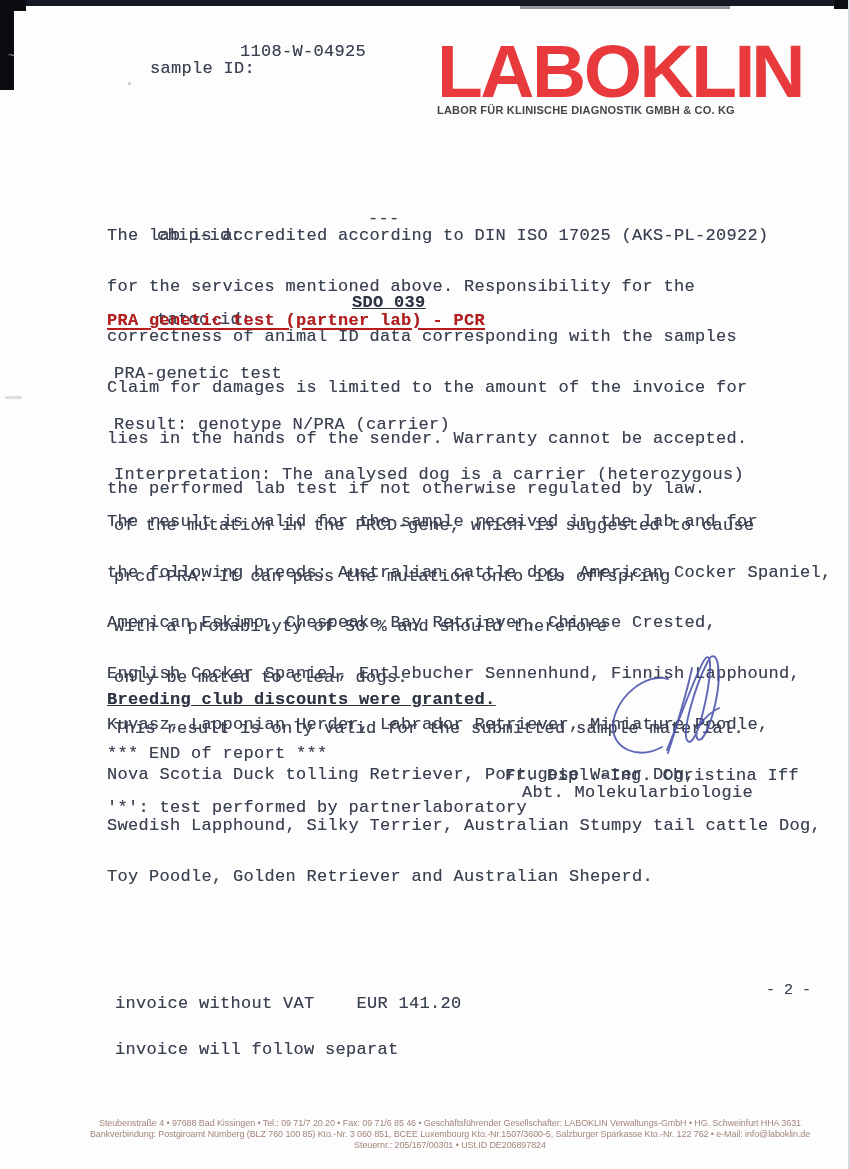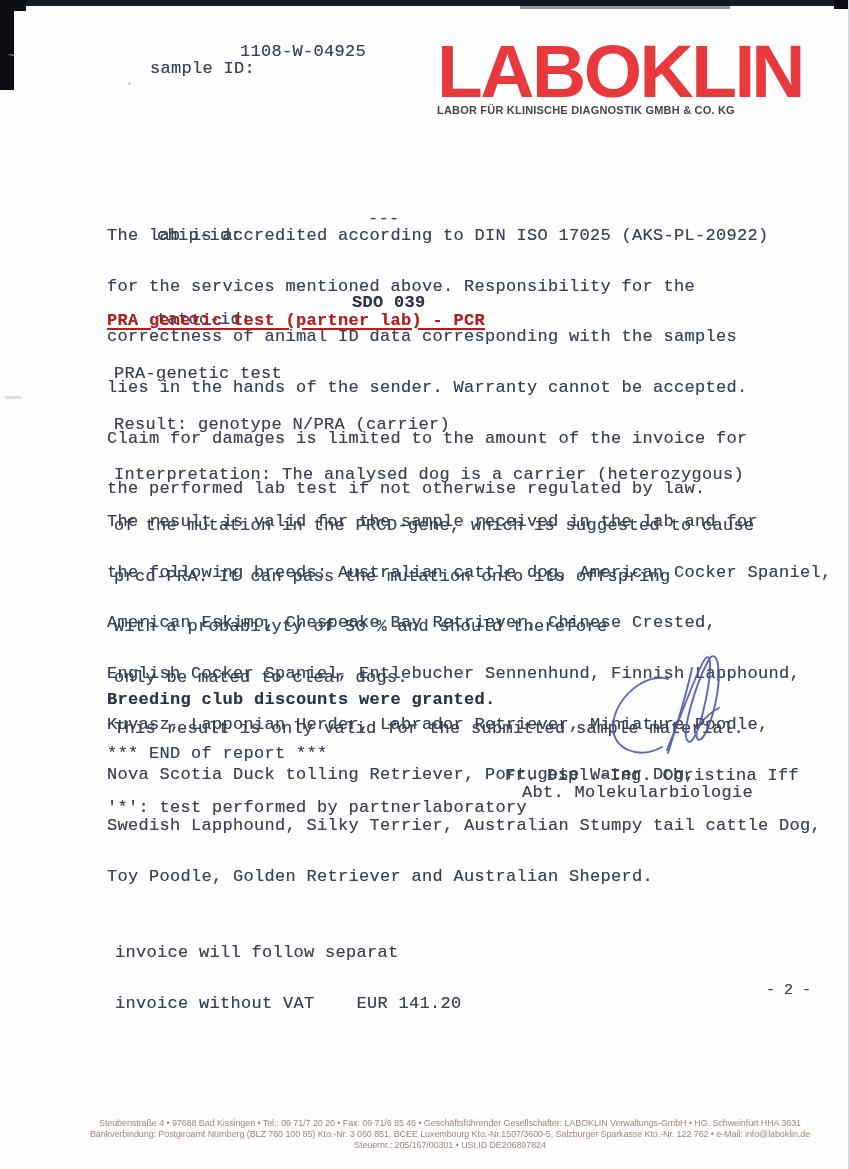--- a/index.html
+++ b/index.html
@@ -19,21 +19,21 @@
   .speck-dot{position:absolute;left:128px;top:82px;width:3px;height:3px;background:#c9c9d2;border-radius:50%;}
   .edge-right{position:absolute;right:0;top:0;width:2px;height:1169px;background:#d8d8dc;}
 
   
   .mono{
     position:absolute;color:#3a4150;font-size:17px;line-height:16.9px;
     letter-spacing:.3px;white-space:pre;
     text-shadow:0 0 .6px rgba(58,65,80,.55);
   }
   .mono .line,.mono.line{white-space:pre;}
-  .b{font-weight:bold;color:#2e3442;}
+  .b{font-weight:bold;color:#2e3442;text-decoration:underline;}
   .heading{
     font-weight:bold;color:#b91c1c;
     text-decoration:underline;text-underline-offset:3px;text-decoration-thickness:1.5px;
   }
   .row{position:relative;}
   .abs-val{position:absolute;top:0;}
 
   
   .logo-word{
     position:absolute;left:437px;top:40px;
@@ -89,22 +89,22 @@
   </div>
   <div class="mono row" style="left:115px;top:160px;">
     <span>tatoo-id:</span>
     <span class="abs-val b" style="left:237px;">SDO 039</span>
   </div>
 
   <div class="mono" style="left:107px;top:194px;">
     <div class="line">The lab is accredited according to DIN ISO 17025 (AKS-PL-20922)</div>
     <div class="line">for the services mentioned above. Responsibility for the</div>
     <div class="line">correctness of animal ID data corresponding with the samples</div>
+    <div class="line">Claim for damages is limited to the amount of the invoice for</div>
     <div class="line">lies in the hands of the sender. Warranty cannot be accepted.</div>
-    <div class="line">Claim for damages is limited to the amount of the invoice for</div>
     <div class="line">the performed lab test if not otherwise regulated by law.</div>
   </div>
 
   <div class="mono heading" style="left:107px;top:313px;">PRA genetic test (partner lab) - PCR</div>
   <div class="mono" style="left:114px;top:332px;">
     <div class="line">PRA-genetic test</div>
     <div class="line">Result: genotype N/PRA (carrier)</div>
     <div class="line">Interpretation: The analysed dog is a carrier (heterozygous)</div>
     <div class="line">of the mutation in the PRCD-gene, which is suggested to cause</div>
     <div class="line">prcd-PRA. It can pass the mutation onto its offspring</div>
@@ -135,21 +135,21 @@
   </svg>
 
   <div class="mono" style="left:107px;top:746px;">*** END of report ***</div>
 
   <div class="mono" style="left:505px;top:768px;">Fr. Dipl.-Ing. Christina Iff</div>
   <div class="mono" style="left:522px;top:785px;">Abt. Molekularbiologie</div>
 
   <div class="mono" style="left:107px;top:800px;">'*': test performed by partnerlaboratory</div>
 
   <div class="mono" style="left:115px;top:996px;">invoice without VAT    EUR 141.20</div>
-  <div class="mono" style="left:115px;top:945px;">invoice will follow separat</div>
+  <div class="mono" style="left:115px;top:1042px;">invoice will follow separat</div>
 
   <div class="pagenum">- 2 -</div>
 
   <div class="footer">
     <div>Steubenstraße 4 • 97688 Bad Kissingen • Tel.: 09 71/7 20 20 • Fax: 09 71/6 85 46 • Geschäftsführender Gesellschafter: LABOKLIN Verwaltungs-GmbH • HG. Schweinfurt HHA 3631</div>
     <div>Bankverbindung: Postgiroamt Nürnberg (BLZ 760 100 85) Kto.-Nr. 3 060 851, BCEE Luxembourg Kto.-Nr.1507/3600-5, Salzburger Sparkasse Kto.-Nr. 122 762 • e-Mail: info@laboklin.de</div>
     <div>Steuernr.: 205/167/00301 • USt.ID DE206897824</div>
   </div>
 
 </div>

